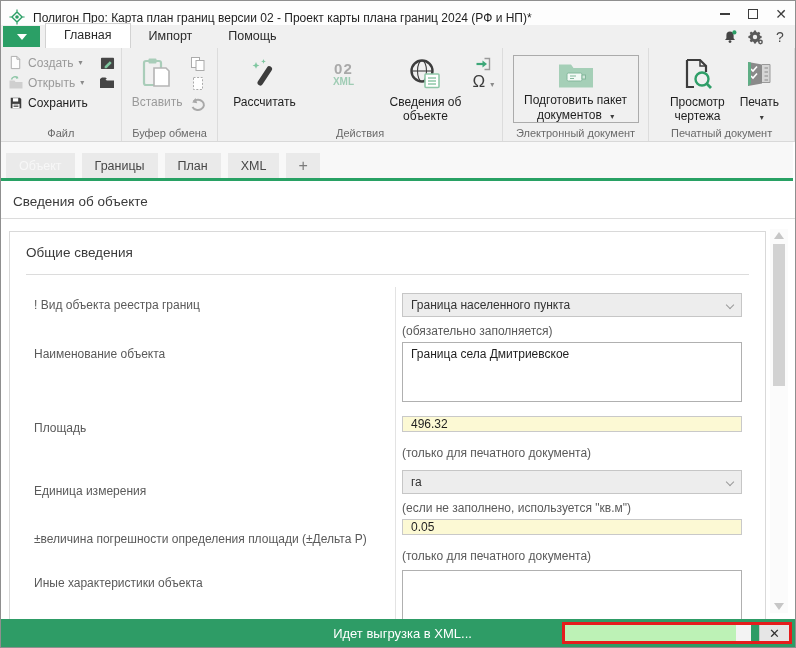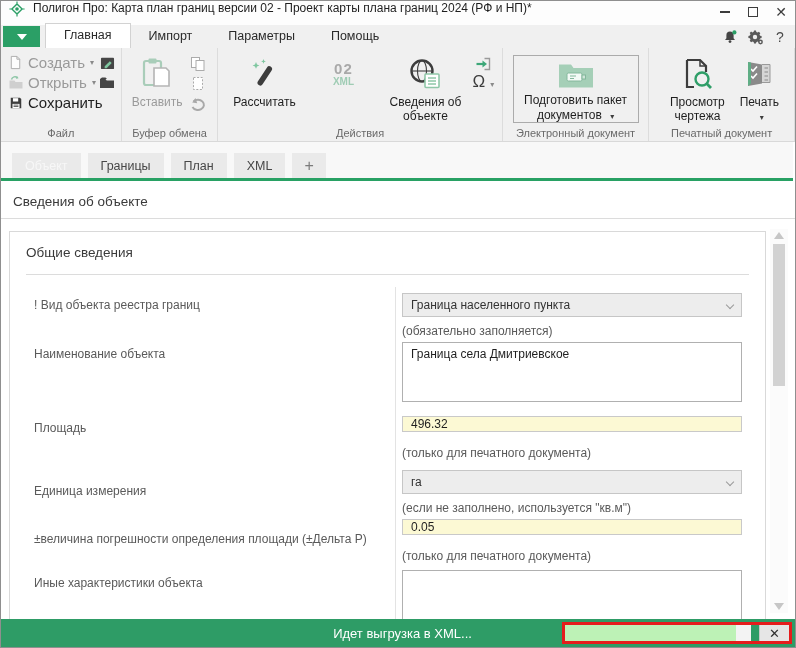--- a/index.html
+++ b/index.html
@@ -2,21 +2,21 @@
 <html><head>
 <meta charset="utf-8">
 <style>
   * { box-sizing: border-box; margin: 0; padding: 0; }
   html,body { width:796px; height:648px; overflow:hidden; }
   body { font-family:"Liberation Sans", sans-serif; font-size:12px; color:#1f1f1f; background:#fff; }
 
   .window { position:relative; width:796px; height:648px; border:1px solid #8f8f8f; background:#fff; }
 
   
-  .titlebar { position:absolute; top:0; left:0; right:0; height:24px; background:#fdfdfd; display:flex; align-items:flex-start; }
+  .titlebar { position:absolute; top:0; left:0; right:0; height:24px; background:#fdfdfd; display:flex; align-items:flex-end; }
   .app-icon { margin-left:8px; width:16px; height:16px; flex:0 0 16px; }
   .title-text { margin-left:8px; font-size:12px; color:#1e1e1e; white-space:nowrap; }
   .win-controls { margin-left:auto; display:flex; }
   .winbtn { width:28px; height:22px; display:flex; align-items:center; justify-content:center; color:#3c3c3c; font-size:12px; cursor:default; }
   .glyph-min { display:inline-block; width:10px; height:0; border-top:2px solid #3c3c3c; }
   .glyph-max { display:inline-block; width:10px; height:10px; border:1.5px solid #3c3c3c; }
   .glyph-close { font-size:14px; color:#3c3c3c; }
 
   
   .menubar { position:absolute; top:24px; left:0; right:0; height:23px; background:#f0f0f0; display:flex; align-items:flex-end; }
@@ -34,21 +34,21 @@
   .rgroup { position:relative; height:100%; border-right:1px solid #dcdcdc; padding-top:5px; }
   .glabel { position:absolute; bottom:2px; left:0; right:0; text-align:center; font-size:11px; color:#6a6a6a; white-space:nowrap; }
   .g-file { width:121px; padding-left:6px; }
   .g-clip { width:97px; }
   .g-act  { width:285px; }
   .g-edoc { width:147px; }
   .g-print{ width:146px; }
 
   .frow { display:flex; align-items:center; height:19px; margin-bottom:1px; padding-right:5px; }
   .fico { width:17px; height:16px; display:flex; align-items:center; justify-content:center; flex:0 0 17px; }
-  .flabel { margin-left:4px; font-size:15px; }
+  .flabel { margin-left:4px; font-size:12px; }
   .dis { color:#9a9a9a; }
   .enb { color:#1f1f1f; }
   .caret { font-size:8px; color:#8a8a8a; margin-left:5px; }
   .rowico-right { margin-left:auto; }
 
   .bigbtn { display:flex; flex-direction:column; align-items:center; padding-top:2px; }
   .bigico { height:38px; display:flex; align-items:center; justify-content:center; }
   .biglabel { text-align:center; font-size:12px; line-height:1.2; margin-top:2px; }
 
   .clip-wrap { display:flex; padding-left:10px; }
@@ -58,21 +58,21 @@
   .act-wrap { display:flex; padding-left:8px; }
   .xmlico { display:flex; flex-direction:column; align-items:center; line-height:1; }
   .xmlico .l1 { font-size:15px; font-weight:bold; color:#a9a9a9; letter-spacing:1px; }
   .xmlico .l2 { font-size:10px; font-weight:bold; color:#9fccb4; margin-top:1px; }
   .omega-col { display:flex; flex-direction:column; align-items:center; margin-left:6px; padding-top:2px; }
   .omega { font-size:17px; color:#3d3d3d; line-height:18px; }
 
   .edoc-btn { margin:2px auto 0 auto; width:126px; height:68px; border:1px solid #ababab; background:transparent; display:flex; flex-direction:column; align-items:center; padding-top:4px; }
 
   
-  .doctabs { position:absolute; top:141px; left:0; right:2px; height:39px; background:#f8f8f8; border-bottom:3px solid #28a164; display:flex; align-items:flex-end; padding-left:11px; }
+  .doctabs { position:absolute; top:141px; left:0; right:2px; height:39px; background:#f8f8f8; border-bottom:3px solid #28a164; display:flex; align-items:flex-end; padding-left:5px; }
   .dtab { height:25px; display:flex; align-items:center; padding:0 13px; background:#eaeaea; margin-right:7px; font-size:12.5px; color:#474747; }
   .dtab.active { color:#f7f7f7; }
   .dtab.addtab { padding:0 12px; font-size:16px; color:#7a7a7a; }
 
   
   .content { position:absolute; top:180px; left:0; right:0; bottom:28px; background:#fff; overflow:hidden; }
   .page-heading { position:absolute; left:12px; top:13px; font-size:13.5px; color:#3a3a3a; }
   .page-hr { position:absolute; top:37px; left:0; right:0; border-top:1px solid #dcdcdc; }
   .card { position:absolute; left:8px; top:50px; width:757px; height:400px; border:1px solid #d9d9d9; background:#fff; }
   .section-heading { position:absolute; left:16px; top:13px; font-size:13.5px; color:#3a3a3a; }
@@ -126,21 +126,20 @@
     </div>
   </div>
 
   <div class="menubar">
     <div class="launcher">
         <span class="launcher-caret"></span>
       </div>
     <div class="menu-tabs">
       <span class="menu-tab active">Главная</span>
       <span class="menu-tab">Импорт</span>
-      <span class="menu-tab">Параметры</span>
       <span class="menu-tab">Помощь</span>
     </div>
     <div class="menu-icons">
       <span class="mi">
         <svg width="16" height="16" viewBox="0 0 16 16">
           <path d="M8 2.6a3.6 3.6 0 0 0-3.6 3.6v3L3 11h10l-1.4-1.8v-3A3.6 3.6 0 0 0 8 2.6z" fill="#454545"></path>
           <circle cx="8" cy="12.6" r="1.4" fill="#454545"></circle>
           <circle cx="12.4" cy="3.4" r="2.1" fill="#2b9f66"></circle>
         </svg>
       </span>

